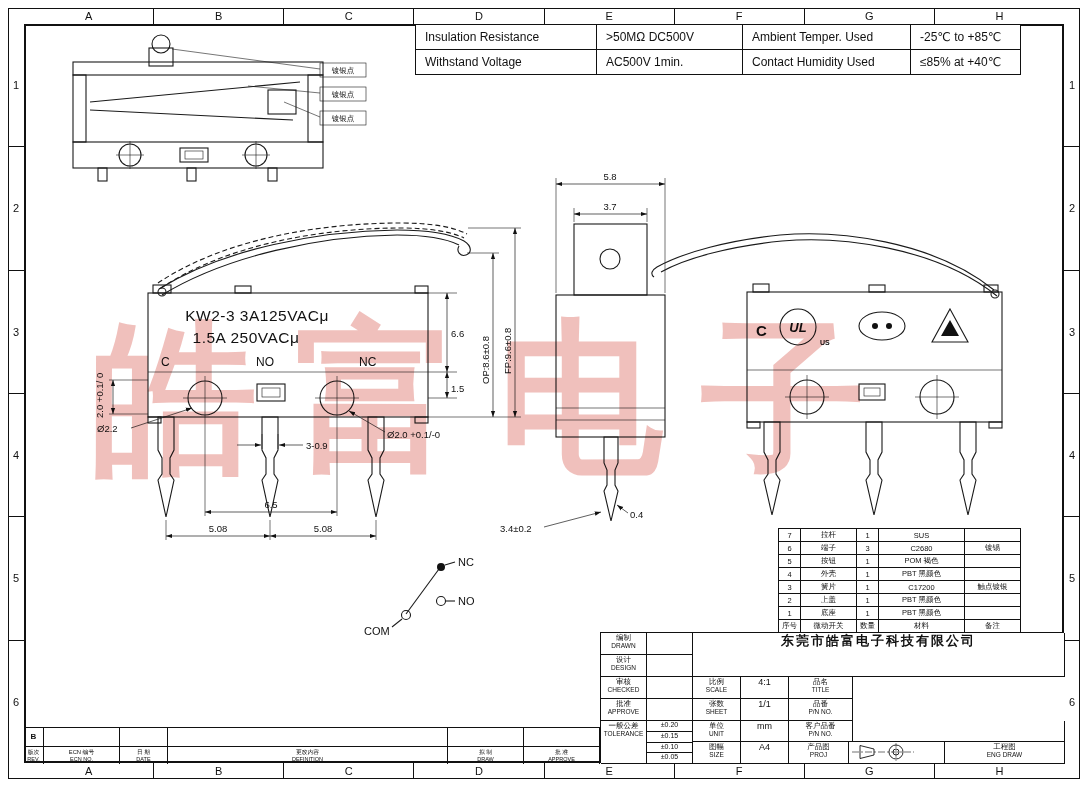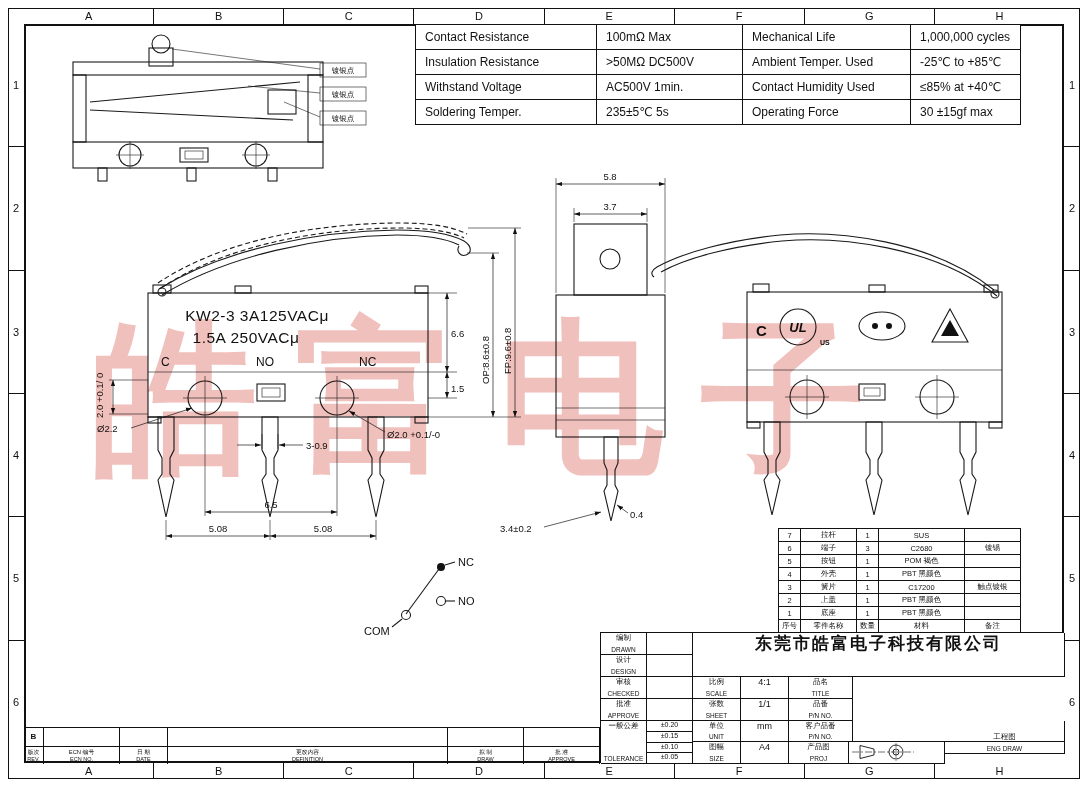--- a/index.html
+++ b/index.html
@@ -24,26 +24,26 @@
       mix-blend-mode:multiply;pointer-events:none}
   
   .spec{position:absolute;left:415px;top:24px;border-collapse:collapse;z-index:2;background:#fff}
   .spec td{border:1.5px solid #111;height:25px;font-size:12px;padding:0 4px 0 9px;white-space:nowrap}
   
   .bom{position:absolute;left:778px;top:528px;border-collapse:collapse;z-index:2;background:#fff}
   .bom td{border:1px solid #111;height:13px;font-size:7.5px;text-align:center;padding:0 2px;white-space:nowrap}
   
   .tb{position:absolute;left:600px;top:632px;width:464px;height:131px;border-left:1.5px solid #111;border-top:1.5px solid #111;z-index:2;background:#fff}
   .tbc{position:absolute;border-right:1px solid #111;border-bottom:1px solid #111;display:flex;flex-direction:column;
-       align-items:center;justify-content:space-between;text-align:center;line-height:1.25;overflow:hidden}
+       align-items:center;justify-content:flex-start;text-align:center;line-height:1.25;overflow:hidden}
   .cn{font-size:7.5px}
   .en{font-size:6.5px}
   .val{font-size:9px}
   .val-lg{font-size:10px;letter-spacing:1px}
-  .comp{font-size:17px;font-weight:bold;letter-spacing:2px;white-space:nowrap}
+  .comp{font-size:13px;font-weight:bold;letter-spacing:2px;white-space:nowrap}
   .tol{font-size:7px}
   
   .rev{position:absolute;left:24px;top:727px;width:576px;height:36px;border-top:1px solid #111;z-index:2}
   .rvc{position:absolute;border-right:1px solid #111;display:flex;flex-direction:column;align-items:center;
        justify-content:center;text-align:center;line-height:1.2;overflow:hidden}
   .rvc.hd{border-top:1px solid #111}
   .rcn{font-size:5.8px}
   .ren{font-size:5.5px}
   .rmk{font-size:8px;font-weight:bold}
   
@@ -158,42 +158,30 @@
 
   <table class="spec">
     <colgroup>
         <col style="width:181px">
         <col style="width:146px">
         <col style="width:168px">
         <col style="width:110px">
       </colgroup>
     <tbody>
     <tr>
-      <td>Contact Resistance</td>
-      <td>100mΩ Max</td>
-      <td>Mechanical Life</td>
-      <td>1,000,000 cycles</td>
-    </tr>
-    <tr>
       <td>Insulation Resistance</td>
       <td>&gt;50MΩ DC500V</td>
       <td>Ambient Temper. Used</td>
       <td>-25℃ to +85℃</td>
     </tr>
     <tr>
       <td>Withstand Voltage</td>
       <td>AC500V  1min.</td>
       <td>Contact Humidity Used</td>
       <td>≤85% at +40℃</td>
-    </tr>
-    <tr>
-      <td>Soldering Temper.</td>
-      <td>235±5℃ 5s</td>
-      <td>Operating Force</td>
-      <td>30 ±15gf max</td>
     </tr>
   </tbody>
     </table>
 
   <svg style="left:85px;top:222px" width="450" height="330" viewBox="0 0 450 330">
     <defs>
       <marker id="mF" viewBox="0 0 10 10" refX="10" refY="5" markerWidth="9" markerHeight="9" orient="auto-start-reverse">
         <path d="M0,1.5 L10,5 L0,8.5 z" fill="#111"></path>
       </marker>
     </defs>
@@ -418,21 +406,21 @@
     </tr>
     <tr>
       <td>1</td>
       <td>底座</td>
       <td>1</td>
       <td>PBT 黑颜色</td>
       <td></td>
     </tr>
     <tr>
       <td>序号</td>
-      <td>零件名称</td>
+      <td>微动开关</td>
       <td>数量</td>
       <td>材料</td>
       <td>备注</td>
     </tr>
   </tbody>
     </table>
 
   <div class="tb">
     <div class="tbc" style="left:0;top:0;width:46px;height:22px">
       <span class="cn">编制</span>
@@ -504,21 +492,21 @@
     </div>
     <div class="tbc" style="left:248px;top:109px;width:96px;height:22px">
       <svg width="94" height="20" viewBox="0 0 94 20" style="position:static">
         <line x1="2" y1="10" x2="64" y2="10" stroke="#111" stroke-width="0.6" stroke-dasharray="7 2 2 2"></line>
         <path d="M10,3.5 L24,7 L24,13 L10,16.5 Z" fill="none" stroke="#111" stroke-width="0.9"></path>
         <circle cx="46" cy="10" r="7" fill="none" stroke="#111" stroke-width="0.9"></circle>
         <circle cx="46" cy="10" r="3" fill="none" stroke="#111" stroke-width="0.9"></circle>
         <line x1="46" y1="1" x2="46" y2="19" stroke="#111" stroke-width="0.5" stroke-dasharray="5 2 1 2"></line>
       </svg>
     </div>
-    <div class="tbc" style="left:344px;top:99px;width:120px;height:22px">
+    <div class="tbc" style="left:344px;top:109px;width:120px;height:22px">
       <span class="cn">工程图</span>
       <span class="en">ENG DRAW</span>
     </div>
   </div>
 
   <div class="rev">
     <div class="rvc rmk" style="left:0;top:0;width:20px;height:18px">B</div>
     <div class="rvc" style="left:20px;top:0;width:76px;height:18px"></div>
     <div class="rvc" style="left:96px;top:0;width:48px;height:18px"></div>
     <div class="rvc" style="left:144px;top:0;width:280px;height:18px"></div>

